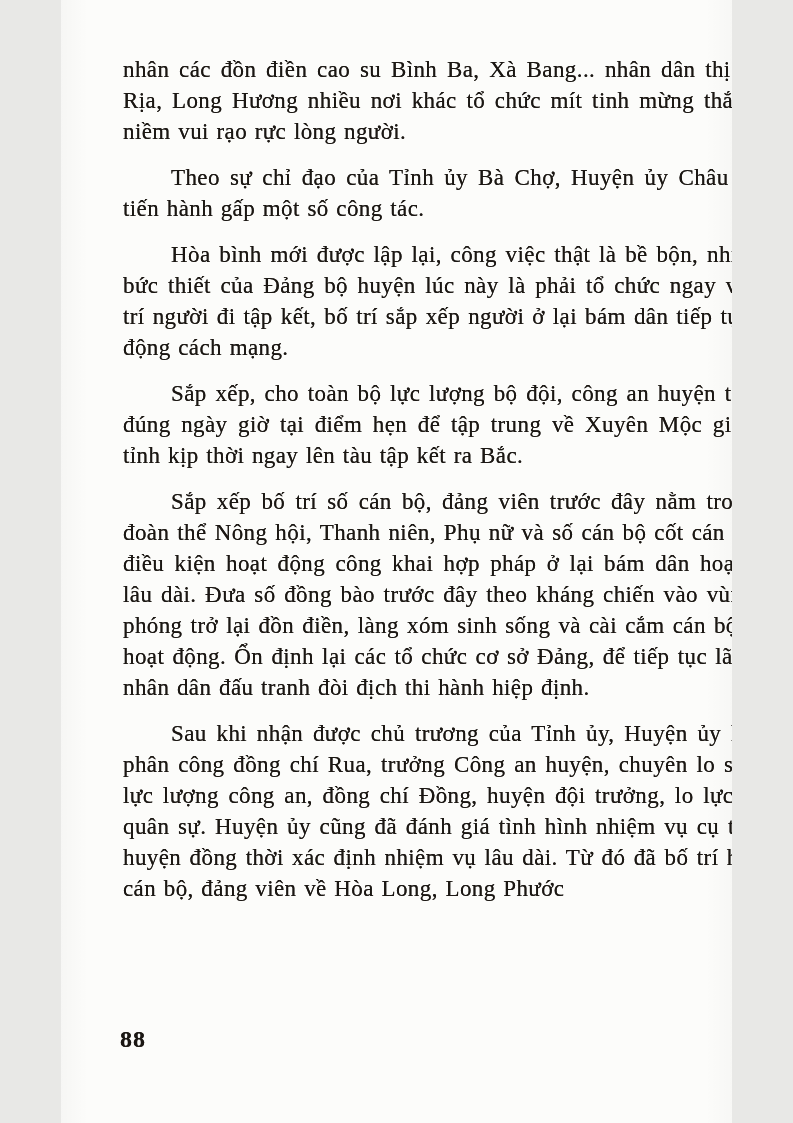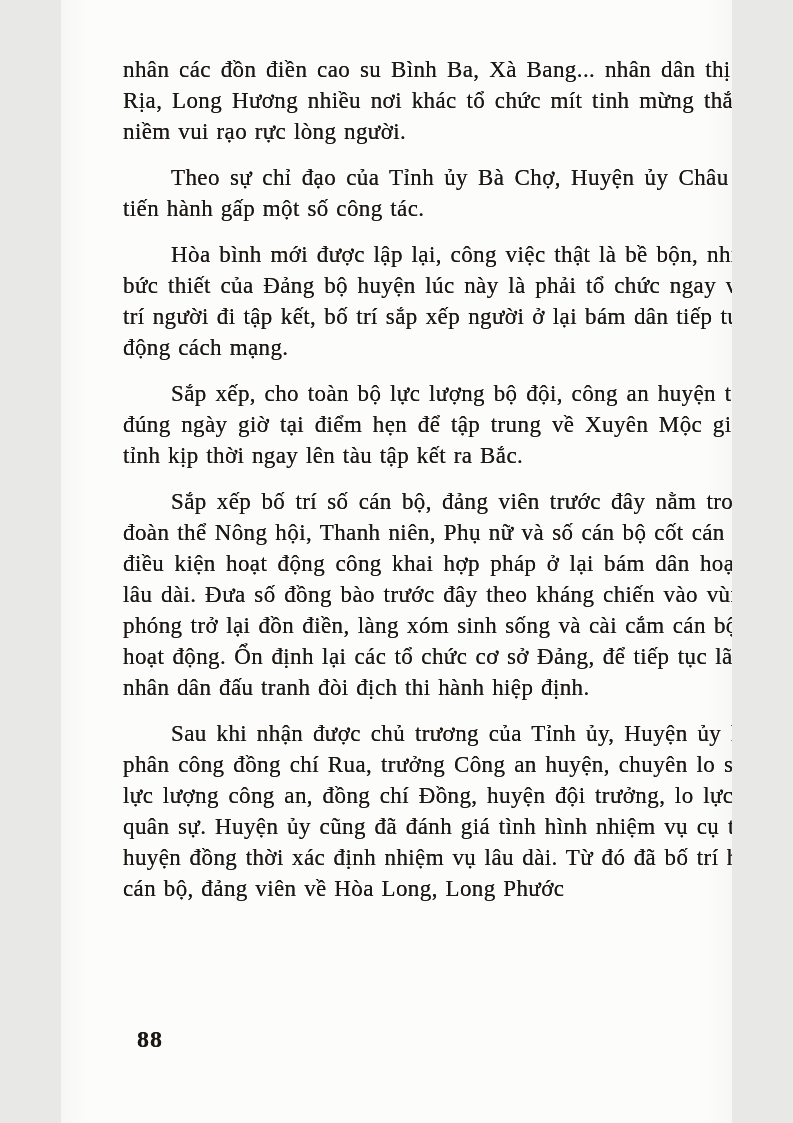--- a/index.html
+++ b/index.html
@@ -32,21 +32,21 @@
   }
   .para {
     margin: 0 0 15px 0;
     text-indent: 48px;
   }
   .para.no-indent {
     text-indent: 0;
   }
   .page-number {
     position: absolute;
-    left: 76px;
+    left: 59px;
     top: 1026px;
     font-size: 24px;
     font-weight: bold;
     letter-spacing: 1px;
     text-shadow: 0 0 0.6px rgba(25, 20, 15, 0.85);
   }
 </style>
 </head>
 <body>
 

